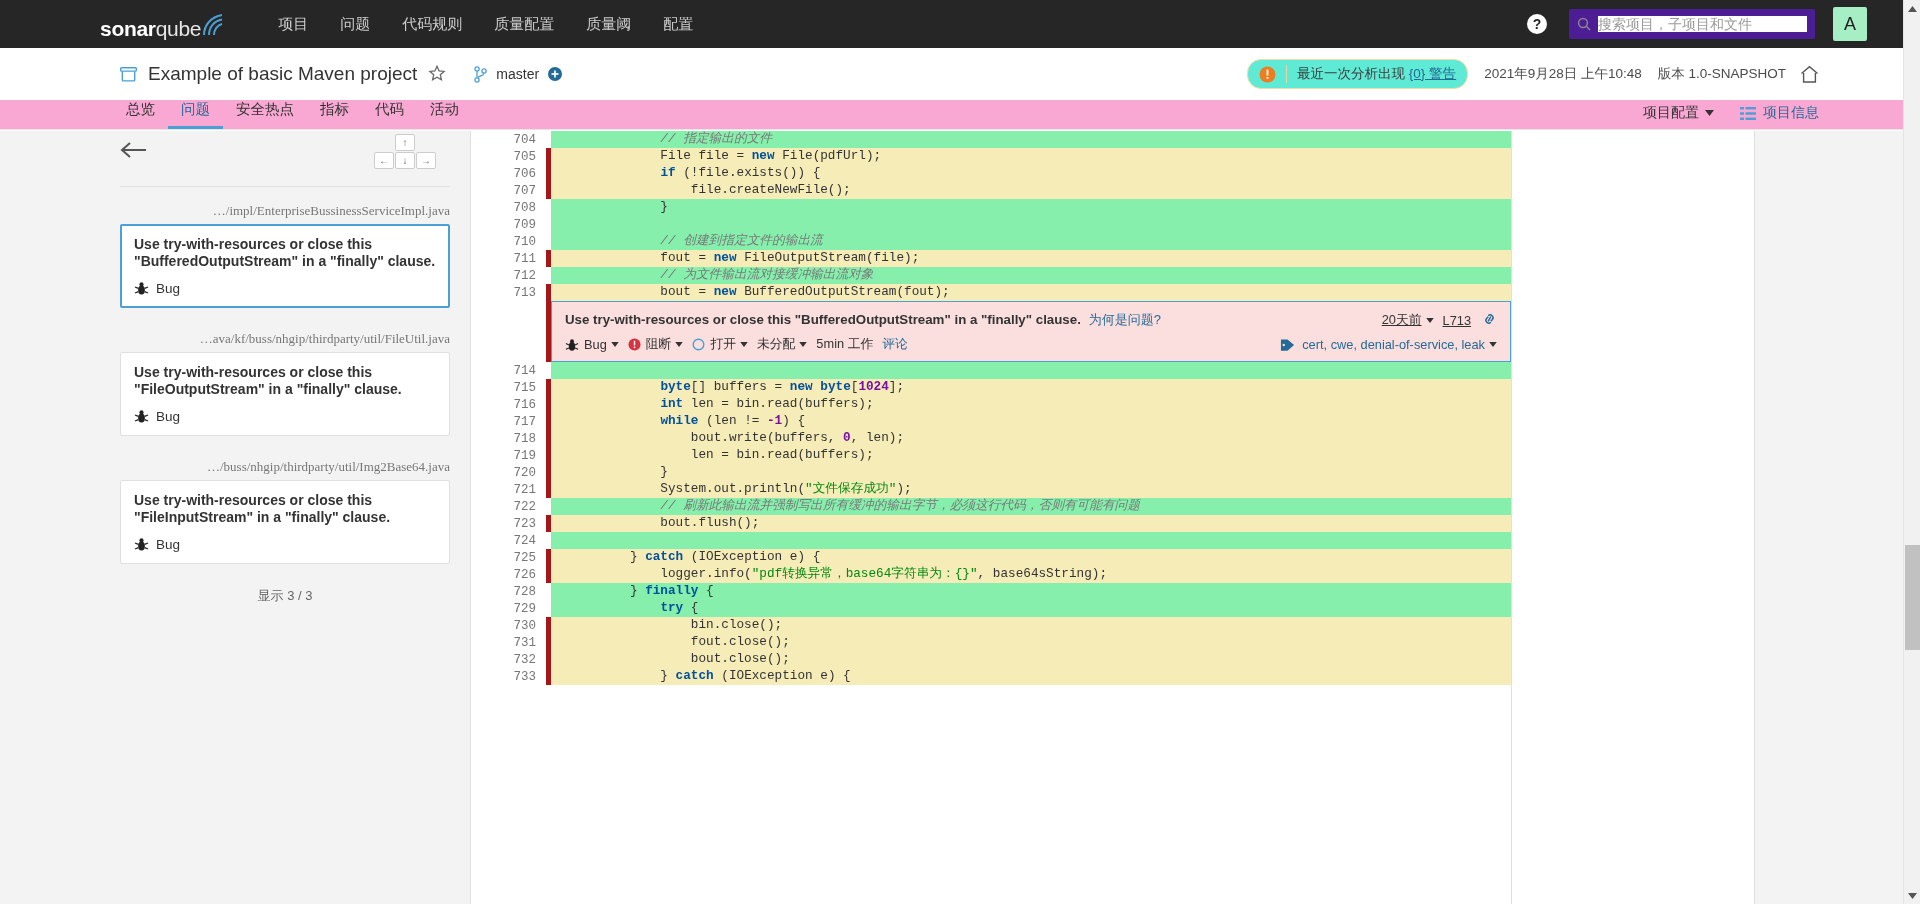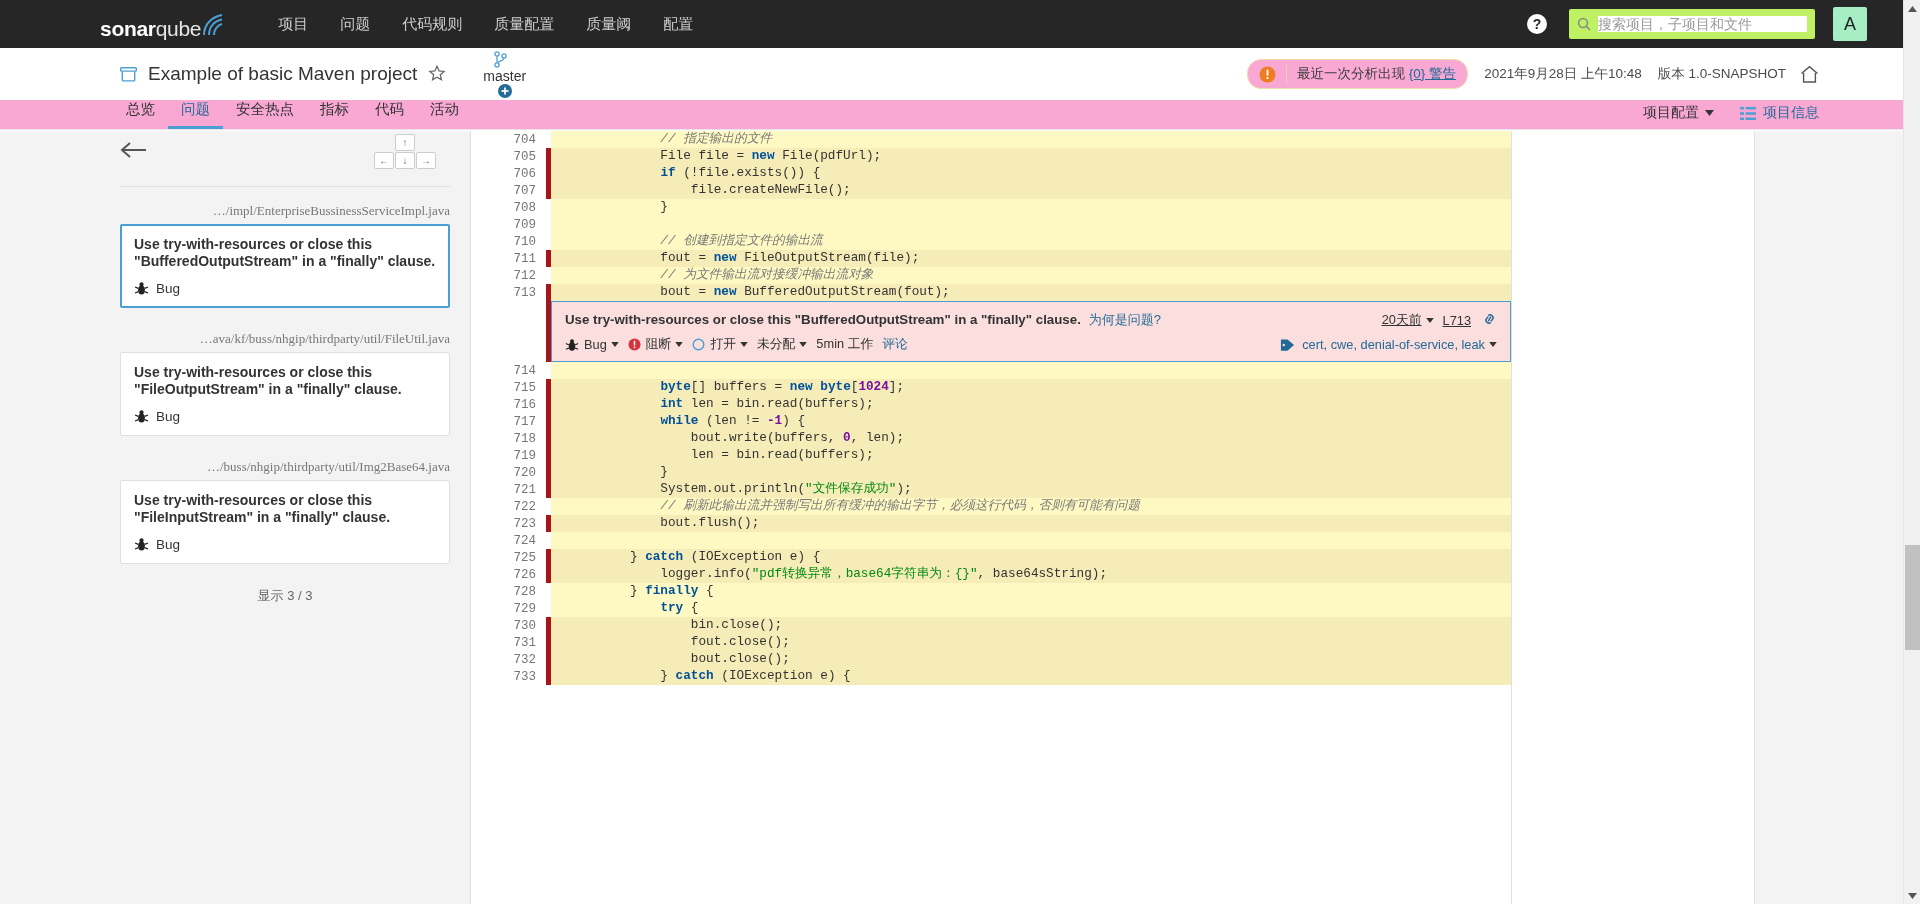--- a/index.html
+++ b/index.html
@@ -40,21 +40,21 @@
     display: flex; align-items: center;
   }
   .help-icon {
     width: 20px; height: 20px; border-radius: 50%;
     background: #fff; color: #262626;
     font-size: 14px; font-weight: bold;
     display: flex; align-items: center; justify-content: center;
     margin-right: 22px; cursor: pointer;
   }
   .search-box {
-    width: 246px; height: 30px; background: #bef264; border-radius: 2px;
+    width: 246px; height: 30px; background: #4c1d95; border-radius: 2px;
     display: flex; align-items: center; padding: 0 8px; cursor: text;
   }
   .search-box svg { flex: none; }
   .search-box input {
     border: 0; outline: 0; font-size: 14px; color: #333;
     width: 100%; margin-left: 7px;
     font-family: "Liberation Sans", sans-serif;
   }
   .search-box input::placeholder { color: #9a9a9a; }
   .avatar {
@@ -66,27 +66,27 @@
 
   
   .project-header {
     position: absolute; top: 48px; left: 0; width: 1903px; height: 52px;
     background: #fff;
     display: flex; align-items: center;
   }
   .ph-left { display: flex; align-items: center; margin-left: 120px; }
   .ph-title { font-size: 19px; color: #333; margin-left: 11px; cursor: pointer; }
   .star-icon { margin-left: 11px; cursor: pointer; }
-  .branch-group { display: flex; align-items: center; margin-left: 28px; cursor: pointer; flex-direction: column; }
+  .branch-group { display: flex; align-items: center; margin-left: 28px; cursor: pointer; }
   .branch-name { font-size: 14px; color: #333; margin-left: 9px; }
   .branch-plus { margin-left: 9px; }
 
   .ph-right { position: absolute; right: 0; display: flex; align-items: center; height: 52px; }
   .warn-pill {
-    background: #f9a8d4; border: 1px solid #f0dca8;
+    background: #5eead4; border: 1px solid #f0dca8;
     height: 30px; display: flex; align-items: center;
     padding: 0 11px; border-radius: 14px;
   }
   .warn-sep { width: 1px; height: 18px; background: #e6d7a8; margin: 0 10px; }
   .warn-text { font-size: 13.5px; color: #3c3c3c; }
   .warn-text a { color: #236a97; text-decoration: underline; cursor: pointer; }
   .meta-text { font-size: 13.5px; color: #4b4b4b; margin-left: 16px; }
   .home-icon { margin-left: 14px; margin-right: 84px; cursor: pointer; }
 
   
@@ -162,21 +162,21 @@
   }
   .issue-bar { width: 5px; flex: none; align-self: stretch; }
   .issue-bar.on { background: #a4161a; }
   .code-text {
     flex: 1; align-self: stretch; display: flex; align-items: center;
     font-size: 12.7px; line-height: 18.75px; white-space: pre;
     font-family: "Liberation Mono", "DejaVu Sans Mono", monospace;
     color: #333; padding-left: 18px;
   }
   .code-line.hl .code-text { background: #f5ecb8; }
-  .code-line.hl2 .code-text { background: #fef9c3; }
+  .code-line.hl2 .code-text { background: #86efac; }
   .kw { color: #00519a; font-weight: bold; }
   .cmt { color: #787878; font-style: italic; }
   .str { color: #028a0f; }
   .num { color: #7a0ea5; font-weight: bold; }
   .underline-issue { border-bottom: 1px solid #a4161a; }
 
   
   .issue-detail-wrap { display: flex; }
   .issue-detail-spacer { width: 75px; flex: none; background: #fff; }
   .issue-detail-bar { width: 5px; flex: none; background: #a4161a; }

